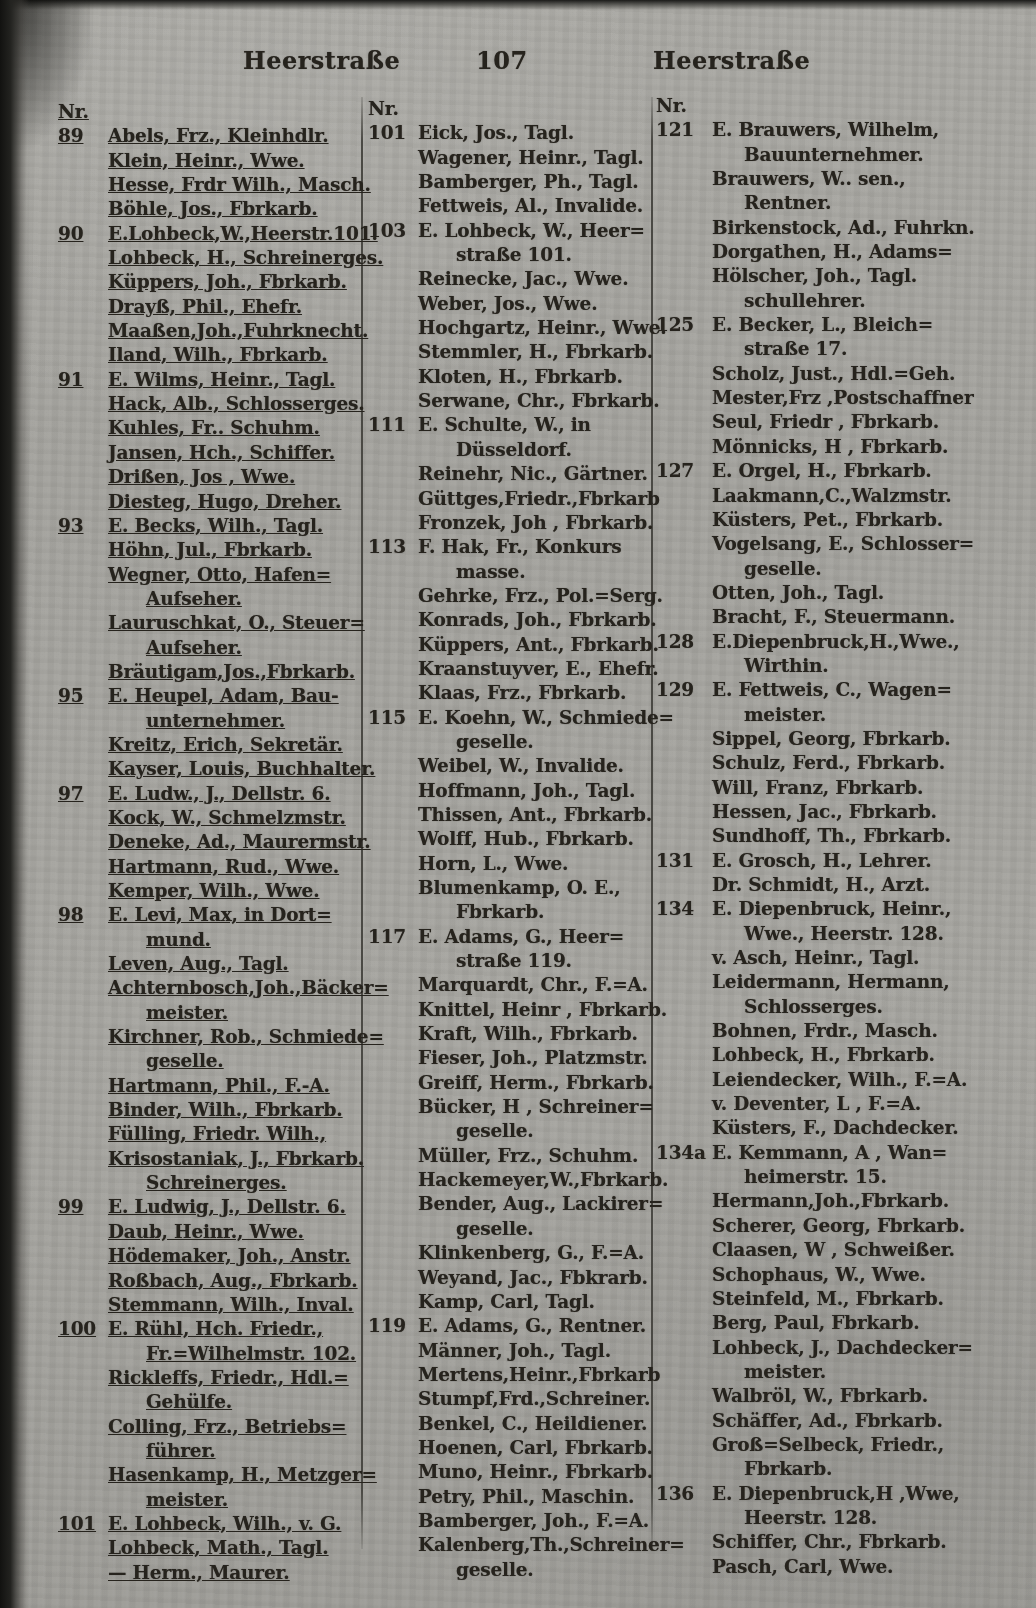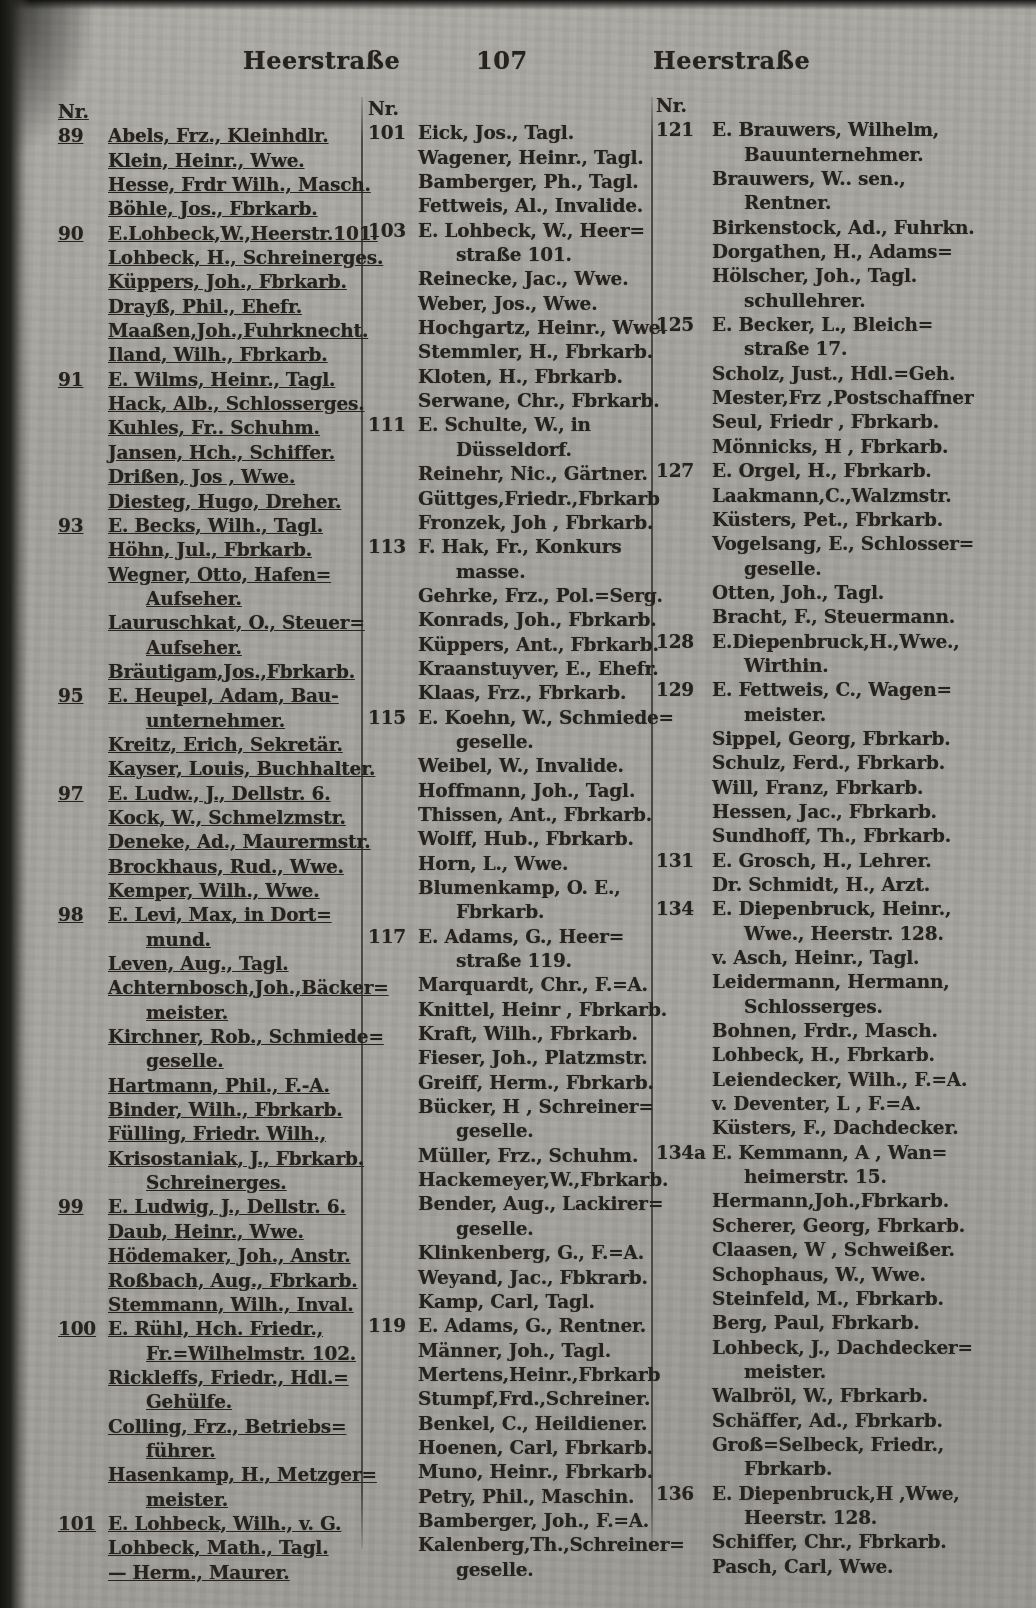--- a/index.html
+++ b/index.html
@@ -195,21 +195,21 @@
     <div class="line">
       <span class="num"></span>
       <span class="txt">Kock, W., Schmelzmstr.</span>
     </div>
     <div class="line">
       <span class="num"></span>
       <span class="txt">Deneke, Ad., Maurermstr.</span>
     </div>
     <div class="line">
       <span class="num"></span>
-      <span class="txt">Brockhaus, Rud., Wwe.</span>
+      <span class="txt">Hartmann, Rud., Wwe.</span>
     </div>
     <div class="line">
       <span class="num"></span>
       <span class="txt">Kemper, Wilh., Wwe.</span>
     </div>
     <div class="line">
       <span class="num">98</span>
       <span class="txt">E. Levi, Max, in Dort=</span>
     </div>
     <div class="line cont">

